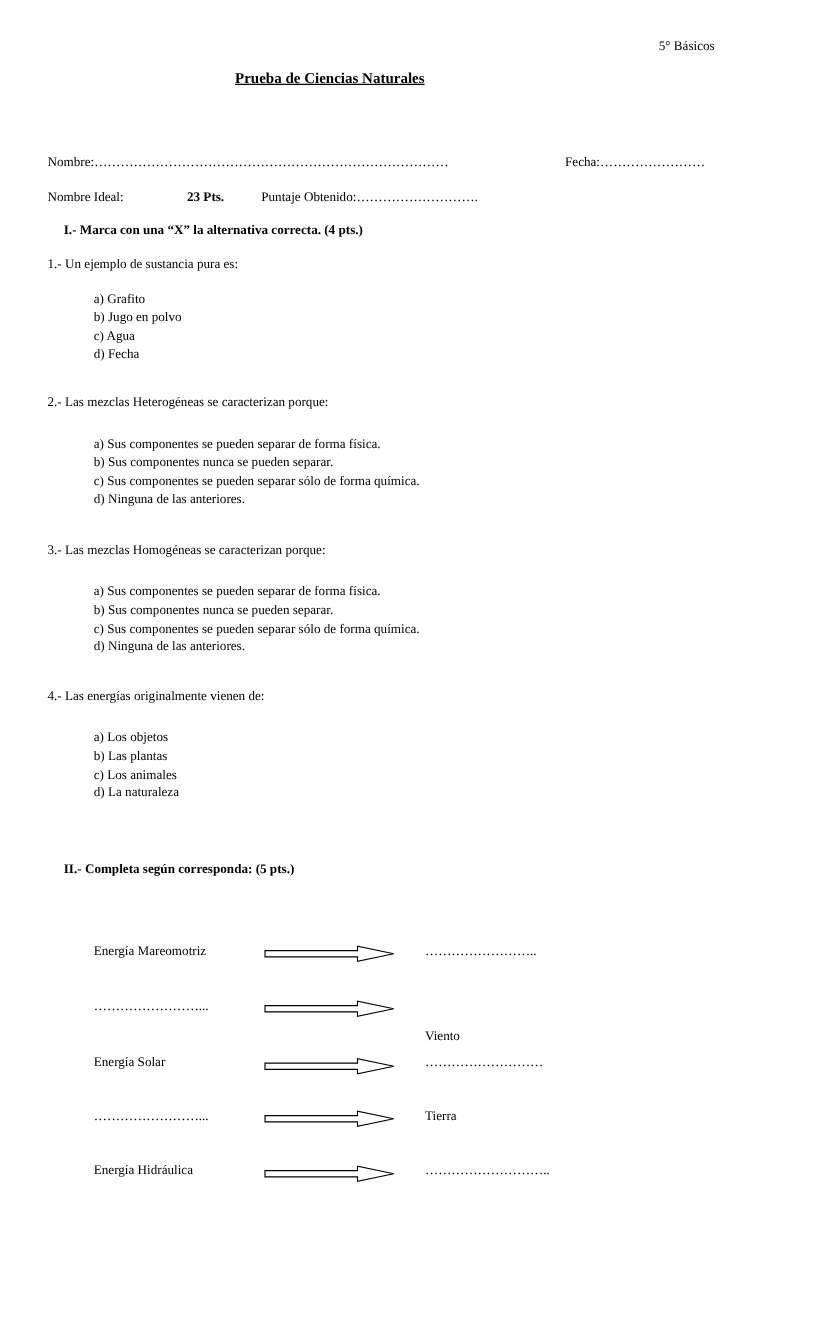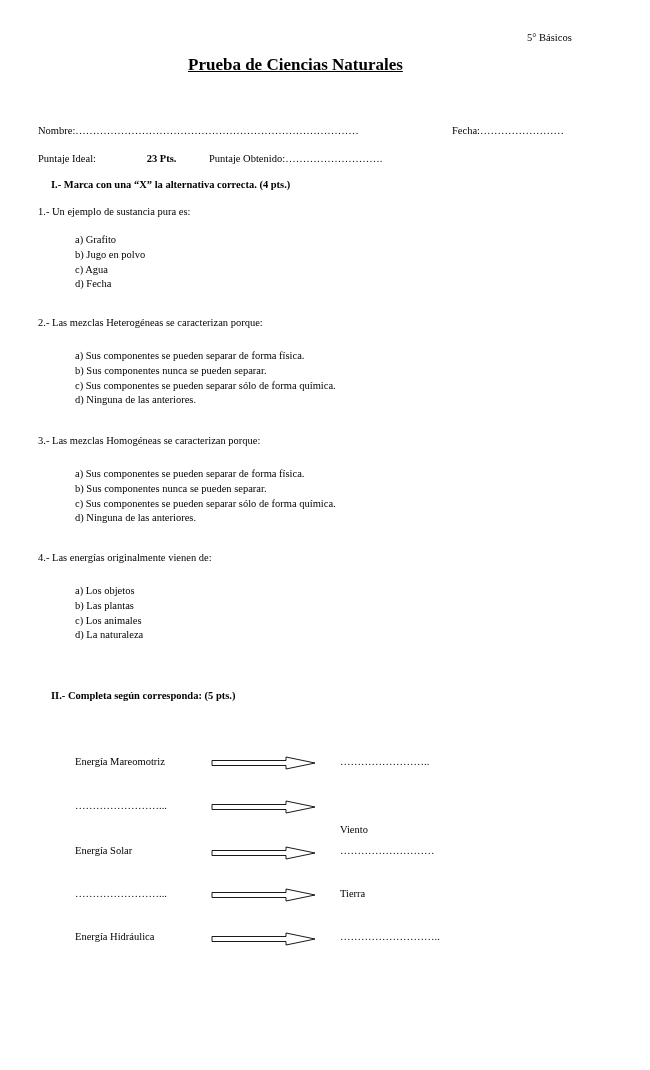--- a/index.html
+++ b/index.html
@@ -2,21 +2,21 @@
 <html><head>
 <meta charset="utf-8">
 <style>
   html, body { margin: 0; padding: 0; background: #ffffff; }
   body {
     width: 650px; height: 1070px; position: relative; overflow: hidden;
     font-family: "Liberation Serif", "DejaVu Serif", serif;
     color: #000000; font-size: 10.5px;
   }
   .abs { position: absolute; white-space: nowrap; }
-  .title { left: 188px; top: 55px; font-weight: bold; text-decoration: underline; font-size: 17px; }
+  .title { left: 188px; top: 55px; font-weight: bold; text-decoration: underline; font-size: 12px; }
   .grade { left: 527px; top: 32px; font-size: 10.5px; }
   .nombre { left: 38px; top: 125px; }
   .fecha { left: 452px; top: 125px; text-align: center; }
   .p-ideal { left: 38px; top: 153px; }
   .p-ideal b { font-weight: bold; margin-left: 48px; }
   .p-obt { left: 209px; top: 153px; }
   .section { font-weight: bold; margin-left: 13px; }
   .sec1 { left: 38px; top: 179px; }
   .q { left: 38px; }
   .opts { left: 75px; line-height: 14.8px; }
@@ -32,21 +32,21 @@
 <div class="abs grade">5° Básicos</div>
 <div class="abs title">Prueba de Ciencias Naturales</div>
 
 <div class="abs nombre">
   <span>Nombre:</span><span class="dots">………………………………………………………………………</span>
 </div>
 <div class="abs fecha">
   <span>Fecha:</span><span class="dots">……………………</span>
 </div>
 <div class="abs p-ideal">
-  <span>Puntaje Ideal:</span>&nbsp;<b>23 Pts.</b>
+  <span>Nombre Ideal:</span>&nbsp;<b>23 Pts.</b>
 </div>
 <div class="abs p-obt">
   <span>Puntaje Obtenido:</span><span class="dots">……………………….</span>
 </div>
 
 <div class="abs section sec1">I.- Marca con una “X” la alternativa correcta. (4 pts.)</div>
 
 <div class="abs q" style="top:206px;">1.- Un ejemplo de sustancia pura es:</div>
 <div class="abs opts" style="top:233px;">
   <div>a) Grafito</div>

